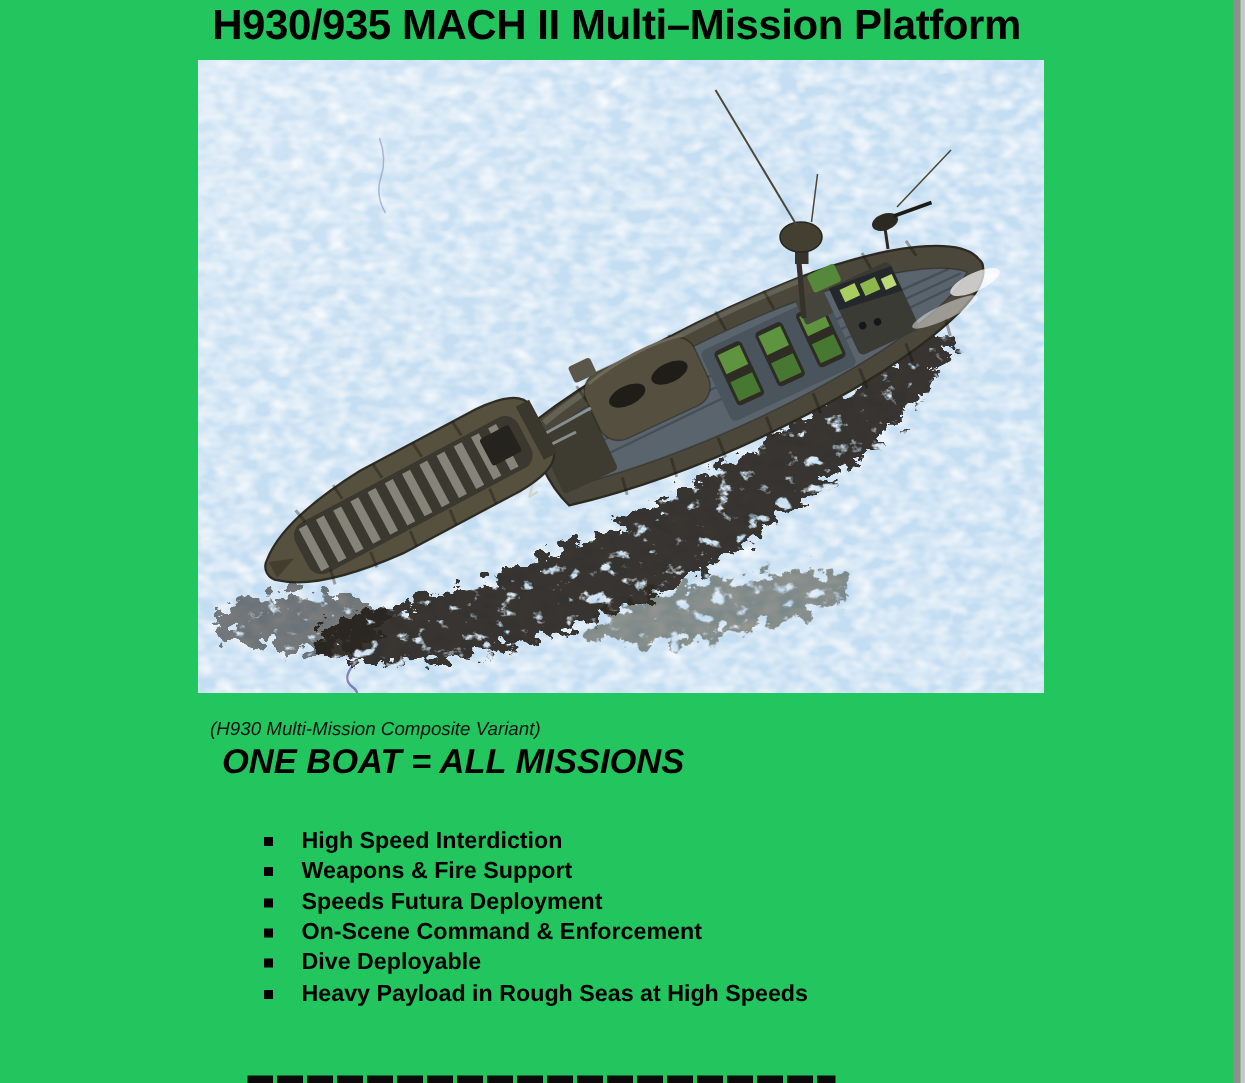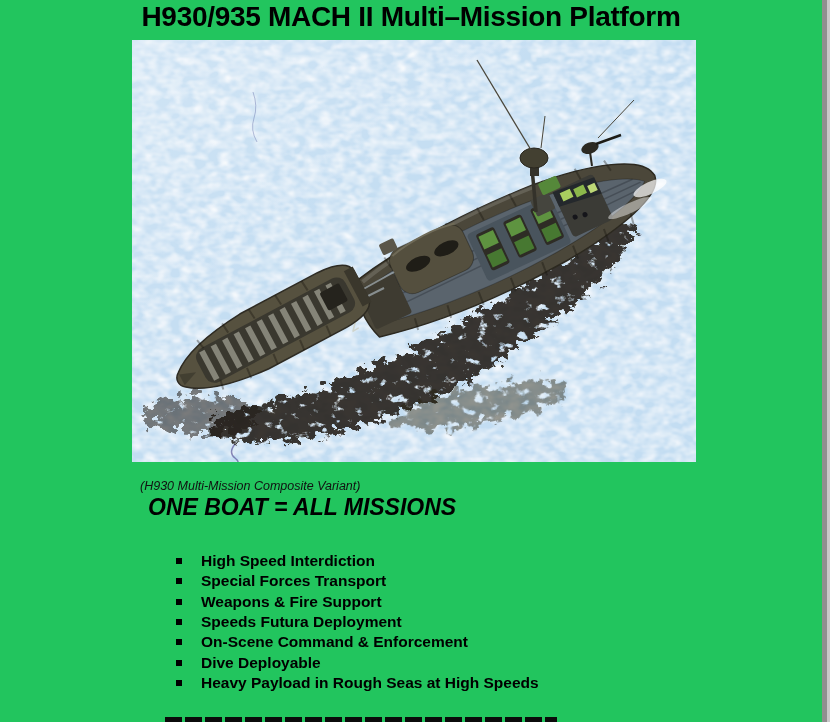--- a/index.html
+++ b/index.html
@@ -180,24 +180,20 @@
 
   <div class="section-heading">ONE BOAT = ALL MISSIONS</div>
 
   <ul class="missions">
     <li>
         <span class="bullet-sq"></span>
         <span>High Speed Interdiction</span>
       </li>
     <li>
         <span class="bullet-sq"></span>
-        <span>Special Forces Transport</span>
-      </li>
-    <li>
-        <span class="bullet-sq"></span>
         <span>Weapons &amp; Fire Support</span>
       </li>
     <li>
         <span class="bullet-sq"></span>
         <span>Speeds Futura Deployment</span>
       </li>
     <li>
         <span class="bullet-sq"></span>
         <span>On-Scene Command &amp; Enforcement</span>
       </li>

